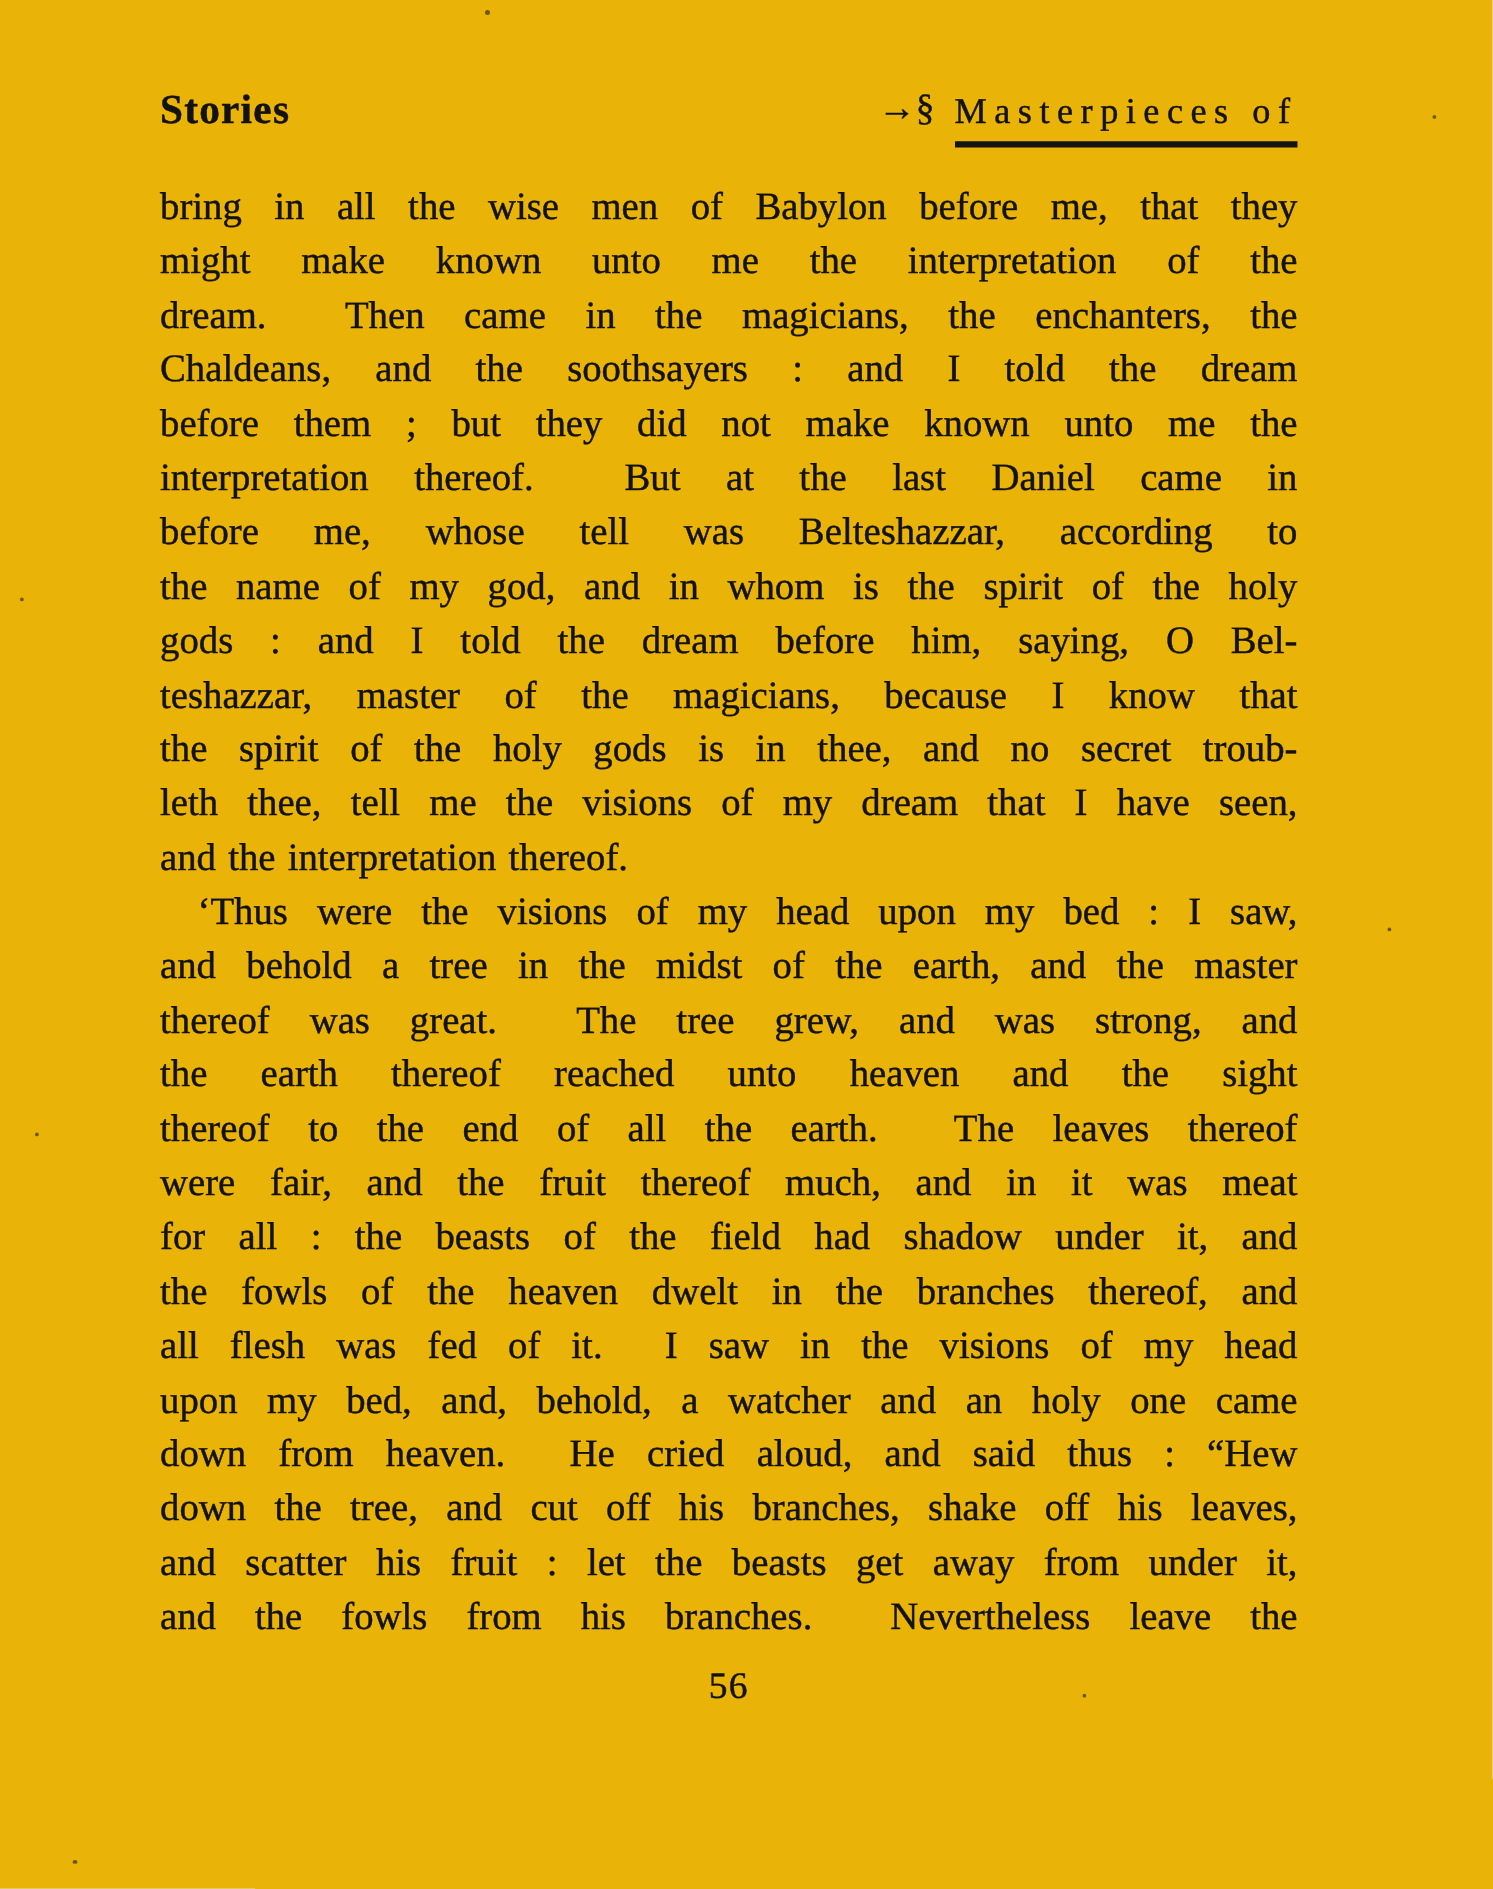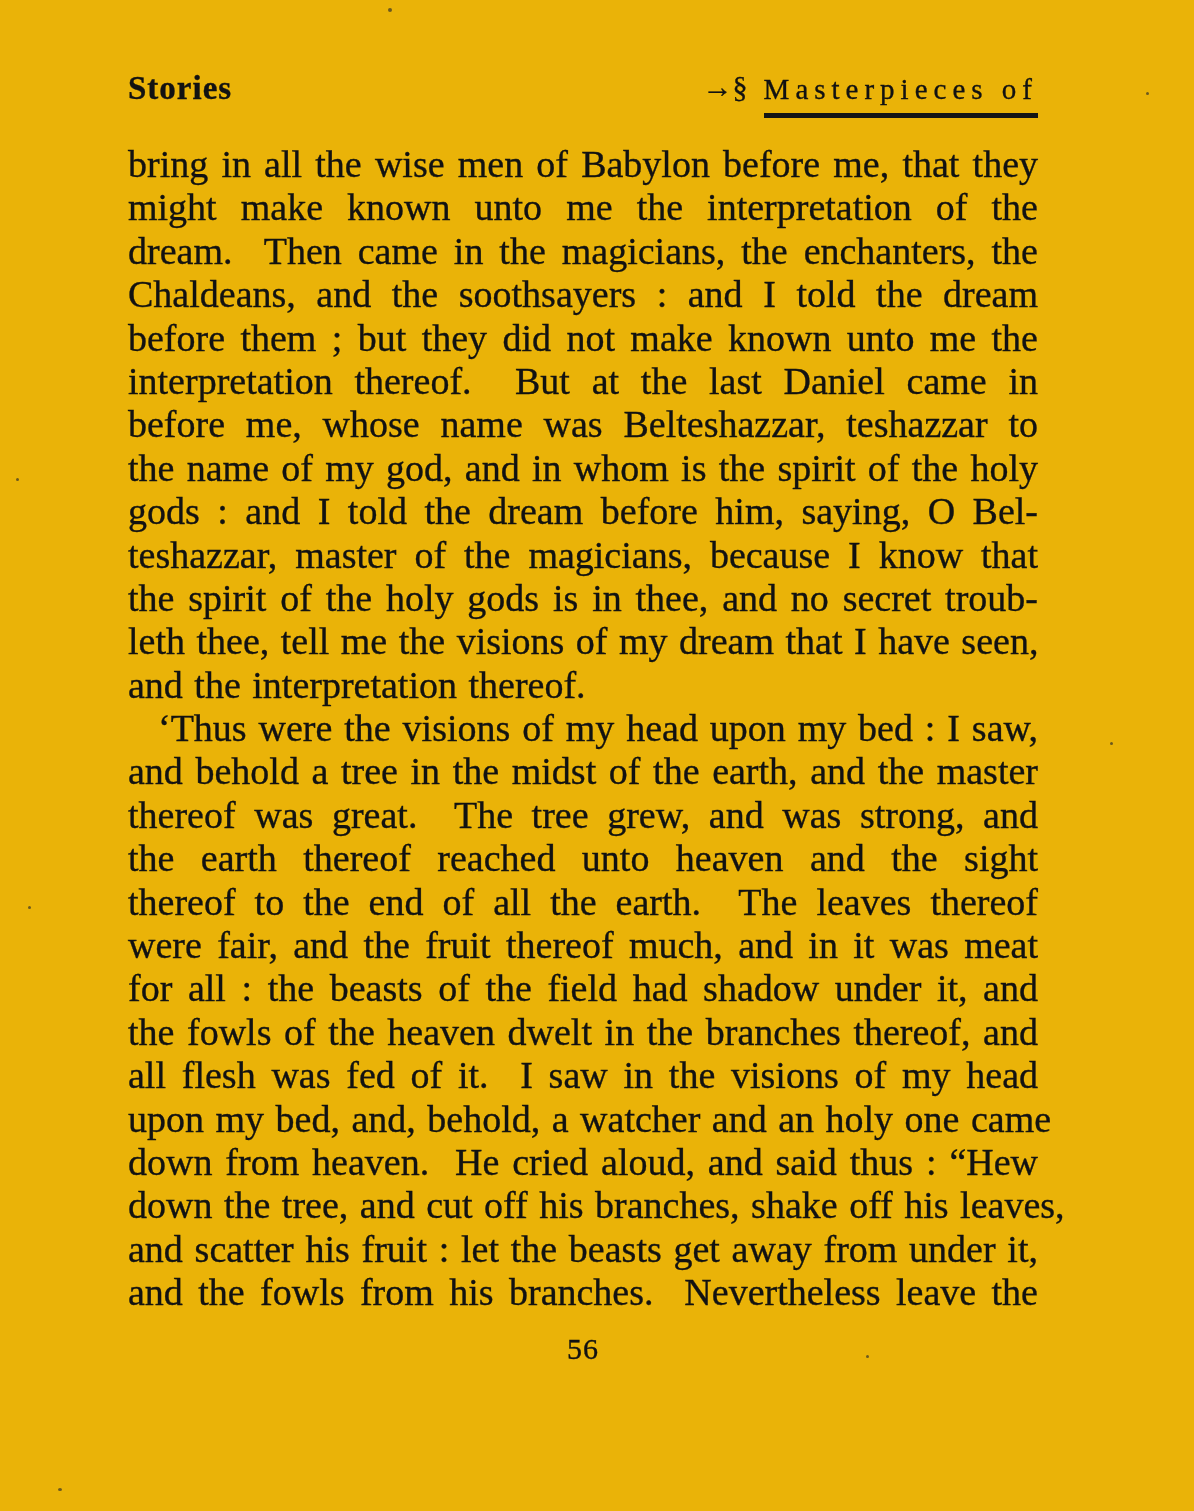--- a/index.html
+++ b/index.html
@@ -40,21 +40,21 @@
     transform: translateY(-2px);
   }
   .running-title {
     font-size: 29px;
     letter-spacing: 6px;
     padding-bottom: 7px;
     border-bottom: 5px solid #151515;
   }
   .body-text {
     margin-top: 25px;
-    font-size: 38px;
+    font-size: 31px;
     line-height: 43.4px;
     word-spacing: 2px;
   }
   .line {
     height: 43.4px;
     text-align: justify;
     text-align-last: justify;
     white-space: nowrap;
   }
   .line.lastline {
@@ -90,21 +90,21 @@
     </div>
 
     <div class="body-text">
         <div class="paragraph">
           <div class="line">bring in all the wise men of Babylon before me, that they</div>
           <div class="line">might make known unto me the interpretation of the</div>
           <div class="line">dream.&nbsp; Then came in the magicians, the enchanters, the</div>
           <div class="line">Chaldeans, and the soothsayers : and I told the dream</div>
           <div class="line">before them ; but they did not make known unto me the</div>
           <div class="line">interpretation thereof.&nbsp; But at the last Daniel came in</div>
-          <div class="line">before me, whose name was Belteshazzar, teshazzar to</div>
+          <div class="line">before me, whose tell was Belteshazzar, according to</div>
           <div class="line">the name of my god, and in whom is the spirit of the holy</div>
           <div class="line">gods : and I told the dream before him, saying, O Bel-</div>
           <div class="line">teshazzar, master of the magicians, because I know that</div>
           <div class="line">the spirit of the holy gods is in thee, and no secret troub-</div>
           <div class="line">leth thee, tell me the visions of my dream that I have seen,</div>
           <div class="line lastline">and the interpretation thereof.</div>
         </div>
         <div class="paragraph">
           <div class="line indent">‘Thus were the visions of my head upon my bed : I saw,</div>
           <div class="line">and behold a tree in the midst of the earth, and the master</div>

